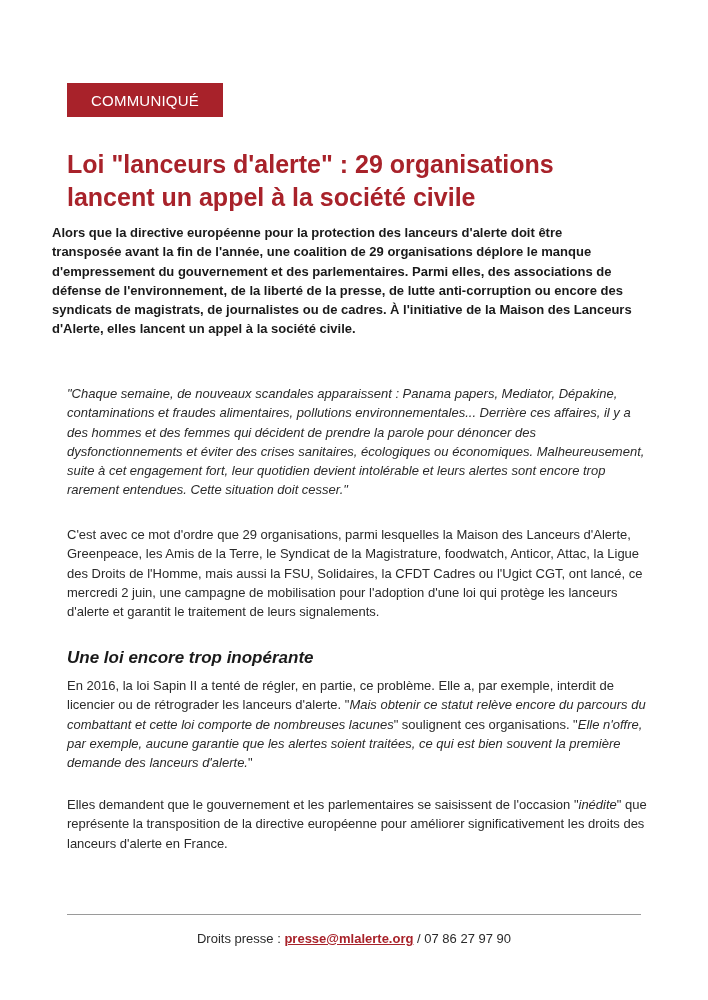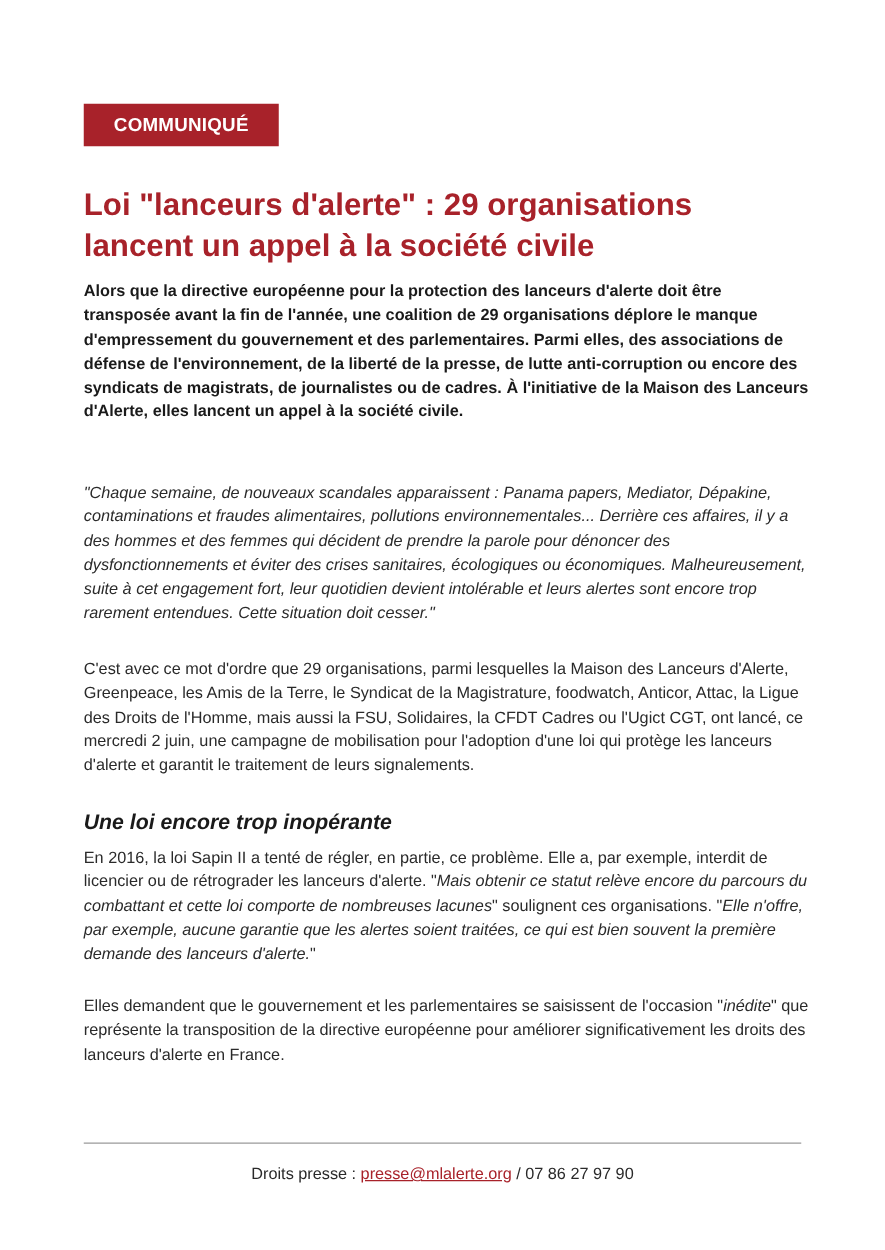--- a/index.html
+++ b/index.html
@@ -1,37 +1,37 @@
 <!DOCTYPE html>
 <html><head>
   <meta charset="utf-8">
   <style>
     html, body { margin: 0; padding: 0; background: #ffffff; }
     body { width: 708px; height: 1000px; position: relative; overflow: hidden;
       font-family: "Liberation Sans", "DejaVu Sans", sans-serif; color: #222; }
     .badge { position: absolute; left: 67px; top: 83px; width: 156px; height: 34px;
-      background: #a8222a; color: #fff; font-weight: bold; font-size: 15px;
+      background: #a8222a; color: #fff; font-weight: normal; font-size: 15px;
       display: flex; align-items: center; justify-content: center; letter-spacing: 0.2px; }
     .title { position: absolute; left: 67px; top: 148px; width: 580px; margin: 0;
       color: #a8222a; font-weight: bold; font-size: 25px; line-height: 33px; }
-    .lead { position: absolute; left: 67px; top: 223px; width: 580px; margin: 0;
+    .lead { position: absolute; left: 52px; top: 223px; width: 580px; margin: 0;
       font-weight: bold; font-size: 13px; line-height: 19.3px; color: #1a1a1a; }
     .p { position: absolute; left: 67px; width: 580px; margin: 0;
       font-size: 13px; line-height: 19.3px; color: #2a2a2a; }
     .quote { top: 384px; font-style: italic; }
     .p2 { top: 525px; }
     .h2 { position: absolute; left: 67px; top: 648px; margin: 0;
       font-size: 17px; font-weight: bold; font-style: italic; color: #1a1a1a; }
     .p3 { top: 676px; }
     .p4 { top: 795px; }
     i { font-style: italic; }
     .rule { position: absolute; left: 67px; top: 914px; width: 574px; height: 1px; background: #9a9a9a; }
     .footer { position: absolute; left: 0; top: 931px; width: 708px; text-align: center;
       font-size: 13px; color: #2a2a2a; }
-    .footer a { color: #a8222a; text-decoration: underline; }
+    .footer a { color: #a8222a; text-decoration: underline; font-weight: bold; }
   </style>
 </head>
 <body>
 
 <div class="badge">COMMUNIQUÉ</div>
 
 <h1 class="title">Loi "lanceurs d'alerte" : 29 organisations lancent un appel à la société civile</h1>
 
 <p class="lead">Alors que la directive européenne pour la protection des lanceurs d'alerte doit être transposée avant la fin de l'année, une coalition de 29 organisations déplore le manque d'empressement du gouvernement et des parlementaires. Parmi elles, des associations de défense de l'environnement, de la liberté de la presse, de lutte anti-corruption ou encore des syndicats de magistrats, de journalistes ou de cadres. À l'initiative de la Maison des Lanceurs d'Alerte, elles lancent un appel à la société civile.</p>
 

